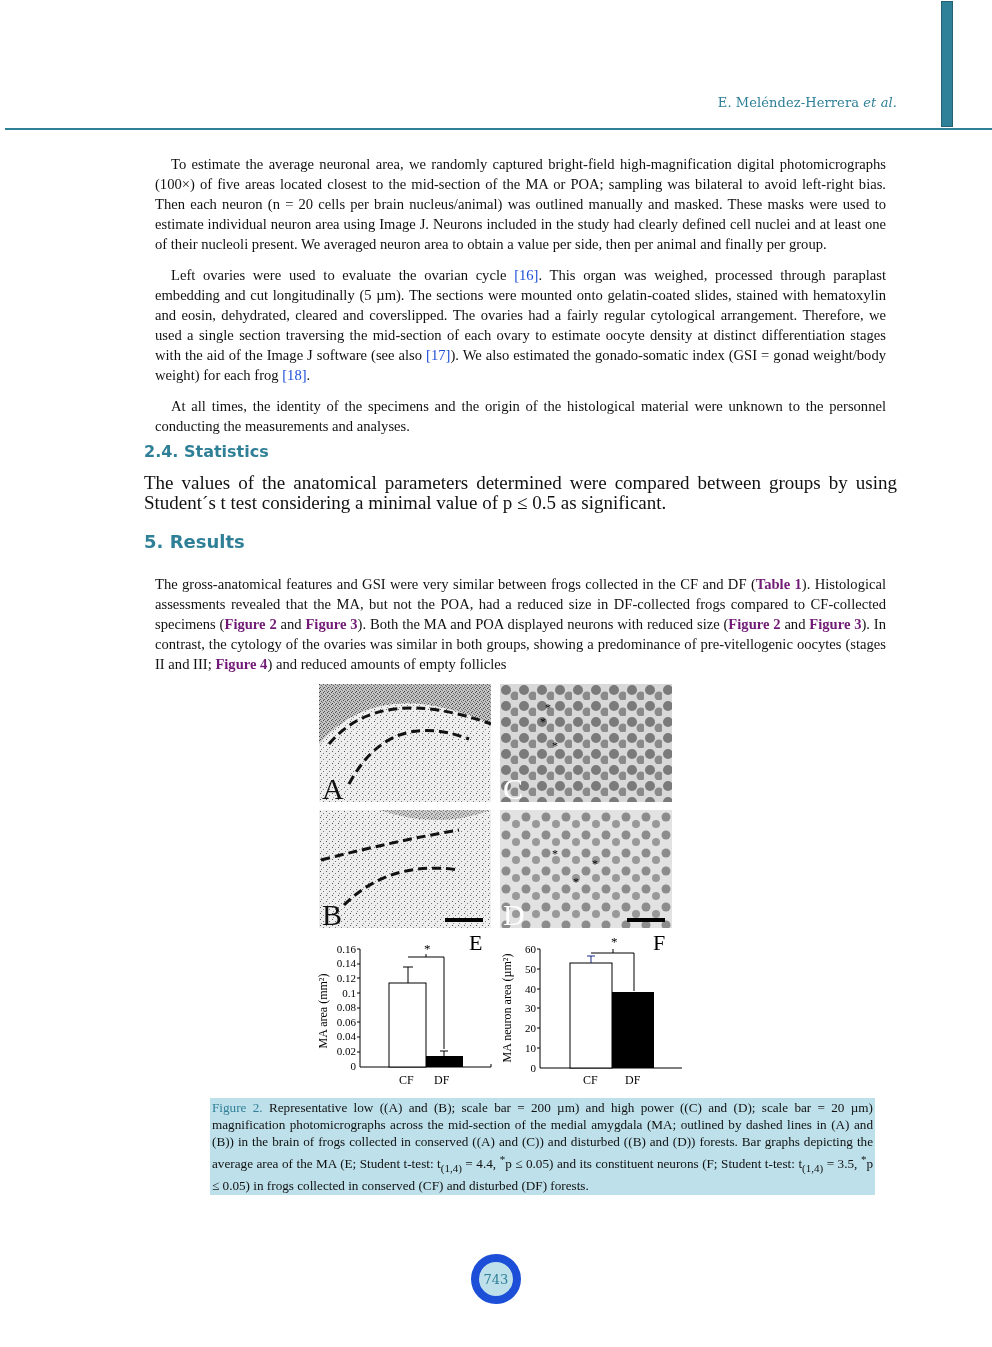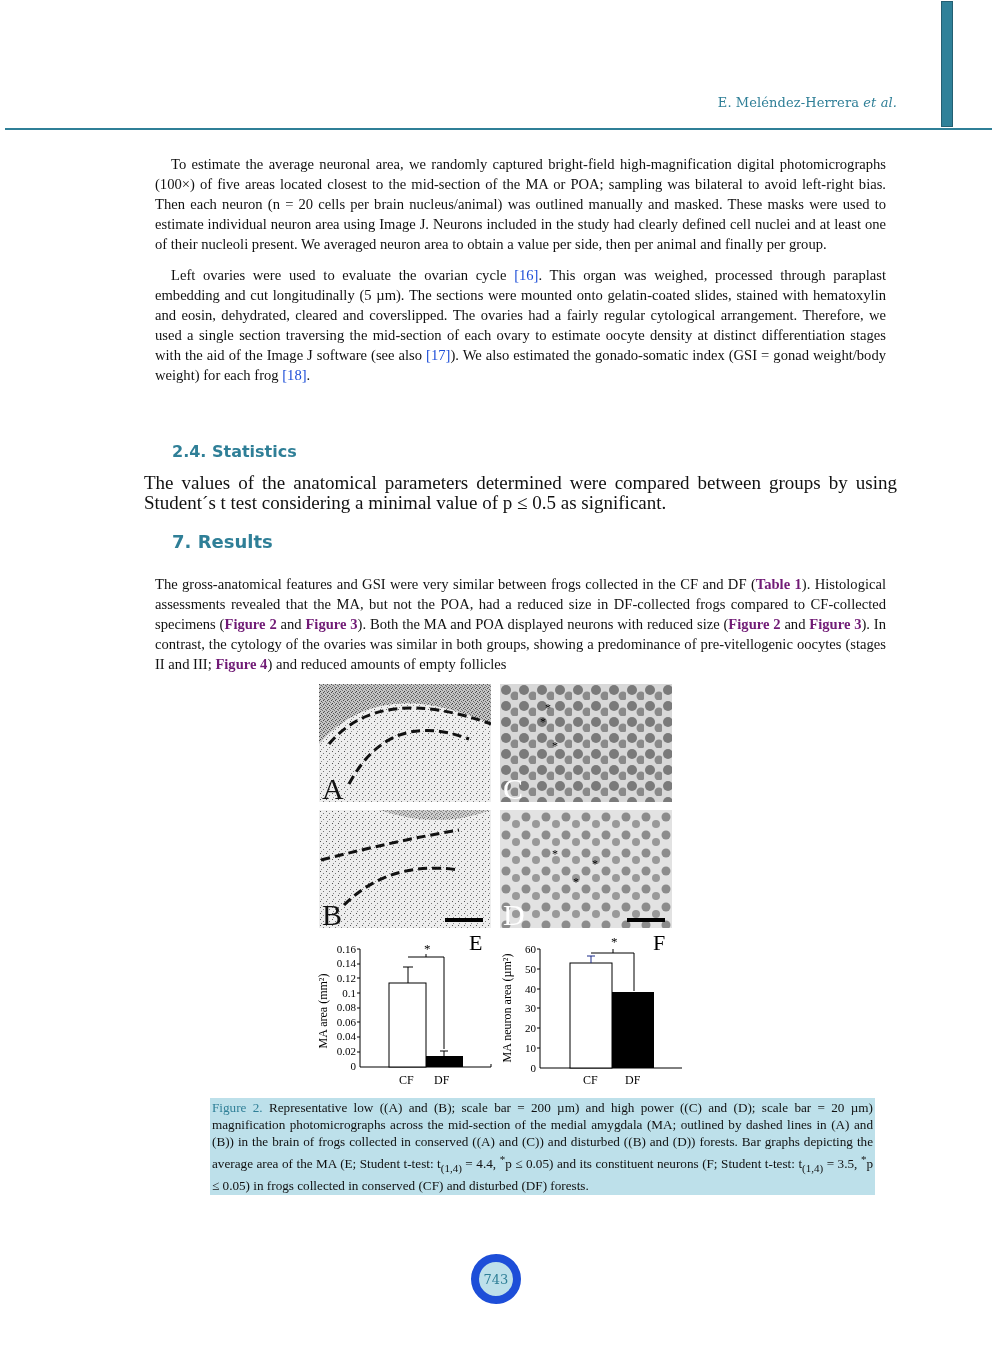--- a/index.html
+++ b/index.html
@@ -6,21 +6,21 @@
     body { width: 992px; height: 1347px; position: relative; overflow: hidden; font-family: "Liberation Serif", serif; color: #111; }
     .side-tab { position: absolute; left: 941px; top: 1px; width: 12px; height: 126px; background: #2f8199; border: 1px solid #245f72; box-sizing: border-box; }
     .running-head { position: absolute; right: 95px; top: 95px; font-family: "DejaVu Serif", serif; font-size: 13px; color: #2f7f97; letter-spacing: 0.1px; }
     .running-head i { font-style: italic; }
     .head-rule { position: absolute; left: 5px; right: 0; top: 128px; height: 2px; background: #2f7f97; }
     .body-text { position: absolute; left: 144px; width: 753px; font-size: 14.6px; line-height: 20px; text-align: justify; }
     .para { margin: 11px; text-indent: 16px; }
     .para.noindent { text-indent: 0; }
     .cite { color: #1d4ed8; }
     .xref { color: #701a75; font-weight: bold; }
-    .section-heading { position: absolute; left: 144px; font-family: "DejaVu Sans", sans-serif; font-weight: bold; color: #2f7f97; font-size: 16px; margin-left: 28px; }
+    .section-heading { position: absolute; left: 144px; font-family: "DejaVu Sans", sans-serif; font-weight: bold; color: #2f7f97; font-size: 16px; }
     .stat-text { position: absolute; left: 144px; width: 753px; font-size: 19px; line-height: 20px; text-align: justify; }
     .figure { position: absolute; left: 319px; top: 684px; width: 355px; height: 400px; }
     .panel { position: absolute; width: 172px; height: 118px; overflow: hidden; }
     .panel .label { position: absolute; left: 3px; bottom: -2px; font-family: "Liberation Serif", serif; font-size: 30px; line-height: 30px; }
     .panel.low { background: #eeeeee; }
     .panel.high { background: #d9d9d9; }
     .panel.high .label { color: #ffffff; }
     .panel.low .label { color: #111; }
     .scalebar { position: absolute; height: 4px; background: #000; }
     .chart { position: absolute; }
@@ -32,26 +32,27 @@
 </head>
 <body>
 
 <div class="side-tab"></div>
 <div class="running-head"><span>E. Meléndez-Herrera</span> <i>et al.</i></div>
 <div class="head-rule"></div>
 
 <div class="body-text" style="top:143px;">
   <p class="para">To estimate the average neuronal area, we randomly captured bright-field high-magnification digital photomicrographs (100×) of five areas located closest to the mid-section of the MA or POA; sampling was bilateral to avoid left-right bias. Then each neuron (n = 20 cells per brain nucleus/animal) was outlined manually and masked. These masks were used to estimate individual neuron area using Image J. Neurons included in the study had clearly defined cell nuclei and at least one of their nucleoli present. We averaged neuron area to obtain a value per side, then per animal and finally per group.</p>
   <p class="para"><span>Left ovaries were used to evaluate the ovarian cycle </span><span class="cite">[16]</span><span>. This organ was weighed, processed through paraplast embedding and cut longitudinally (5 µm). The sections were mounted onto gelatin-coated slides, stained with hematoxylin and eosin, dehydrated, cleared and coverslipped. The ovaries had a fairly regular cytological arrangement. Therefore, we used a single section traversing the mid-section of each ovary to estimate oocyte density at distinct differentiation stages with the aid of the Image J software (see also </span><span class="cite">[17]</span><span>). We also estimated the gonado-somatic index (GSI = gonad weight/body weight) for each frog </span><span class="cite">[18]</span><span>.</span></p>
+  <p class="para">At all times, the identity of the specimens and the origin of the histological material were unknown to the personnel conducting the measurements and analyses.</p>
 </div>
 
 <div class="section-heading" style="top:442px;">2.4. Statistics</div>
 <div class="stat-text" style="top:473px;">The values of the anatomical parameters determined were compared between groups by using Student´s t test considering a minimal value of p ≤ 0.5 as significant.</div>
 
-<div class="section-heading" style="top:531px;font-size:18px;">7. Results</div>
+<div class="section-heading" style="top:531px;font-size:18px;">5. Results</div>
 <div class="body-text" style="top:563px;">
   <p class="para noindent"><span>The gross-anatomical features and GSI were very similar between frogs collected in the CF and DF (</span><span class="xref">Table 1</span><span>). Histological assessments revealed that the MA, but not the POA, had a reduced size in DF-collected frogs compared to CF-collected specimens (</span><span class="xref">Figure 2</span><span> and </span><span class="xref">Figure 3</span><span>). Both the MA and POA displayed neurons with reduced size (</span><span class="xref">Figure 2</span><span> and </span><span class="xref">Figure 3</span><span>). In contrast, the cytology of the ovaries was similar in both groups, showing a predominance of pre-vitellogenic oocytes (stages II and III; </span><span class="xref">Figure 4</span><span>) and reduced amounts of empty follicles</span></p>
 </div>
 
 <div class="figure">
 
   <div class="panel low" style="left:0;top:0;">
     <svg width="172" height="118">
       <defs>
         <pattern id="speckle" width="6" height="6" patternUnits="userSpaceOnUse">

